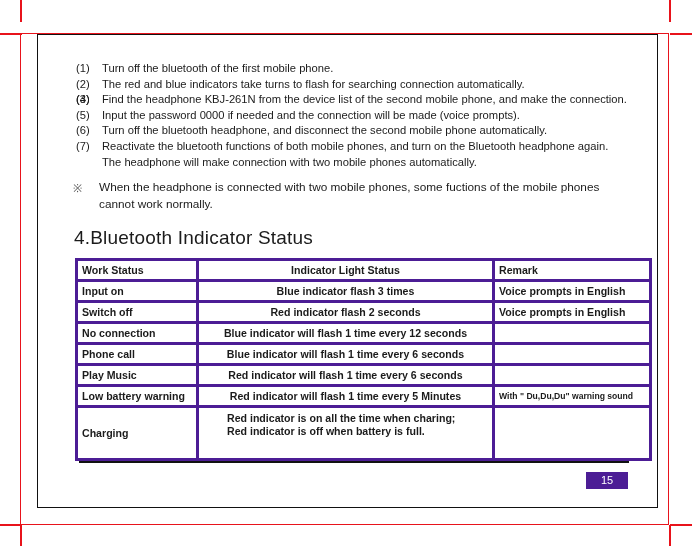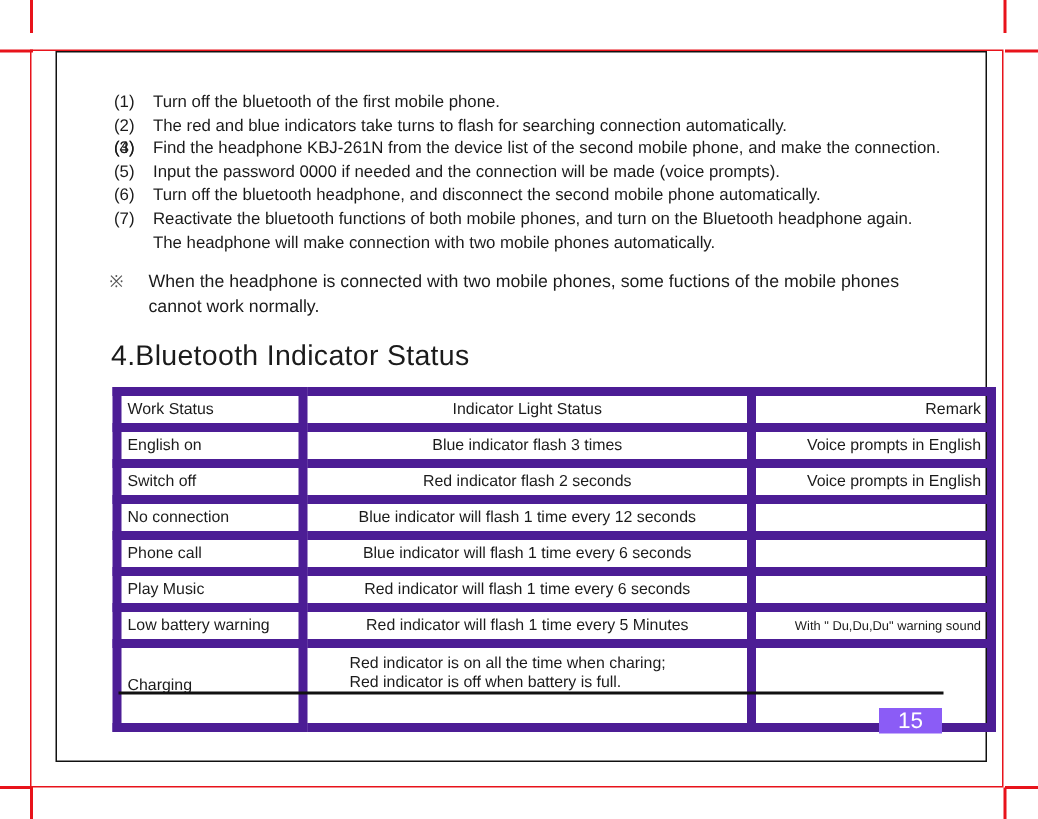--- a/index.html
+++ b/index.html
@@ -117,32 +117,32 @@
   
   .status-table {
     margin-top: 11px;
     margin-left: -1px;
     border-collapse: collapse;
     width: 541px;
     table-layout: fixed;
   }
   .status-table td,
   .status-table th {
-    border: 6px solid #4c1d95;
-    font-weight: normal;
+    border: 3px solid #4c1d95;
+    font-weight: bold;
     font-size: 10.6px;
     color: #1b1b1b;
     padding: 0 4px;
     height: 18px;
     vertical-align: middle;
     overflow: hidden;
   }
   .col-work   { width: 110px; text-align: left; }
   .col-status { width: 285px; text-align: center; }
-  .col-remark { width: 146px; text-align: right; }
+  .col-remark { width: 146px; text-align: left; }
 
   .status-table tr.row-header td { }
   .status-table tr.row-header td.col-work { text-align: left; }
 
   td.cell-remark-small {
     font-size: 8.6px;
   }
   td.cell-multiline {
     text-align: center;
     line-height: 13.5px;
@@ -160,23 +160,23 @@
     width: 550px;
     height: 1.5px;
     background: #111111;
   }
   .page-number {
     position: absolute;
     left: 548px;
     top: 437px;
     width: 42px;
     height: 17px;
-    background: #8b5cf6;
+    background: #4c1d95;
     color: #ffffff;
-    font-size: 15px;
+    font-size: 11px;
     line-height: 17px;
     text-align: center;
   }
 </style>
 </head>
 <body>
 
 <div class="crop-frame"></div>
 <div class="crop-tick v tick-tl-v"></div>
 <div class="crop-tick h tick-tl-h"></div>
@@ -230,21 +230,21 @@
 
     <table class="status-table">
       <tbody>
         <tr class="row-header">
           <td class="col-work">Work Status</td>
           <td class="col-status">Indicator Light Status</td>
           <td class="col-remark">Remark</td>
         </tr>
 
         <tr>
-          <td class="col-work">English on</td>
+          <td class="col-work">Input on</td>
           <td class="col-status">Blue indicator flash 3 times</td>
           <td class="col-remark">Voice prompts in English</td>
         </tr>
 
         <tr>
           <td class="col-work">Switch off</td>
           <td class="col-status">Red indicator flash 2 seconds</td>
           <td class="col-remark">Voice prompts in English</td>
         </tr>
 

